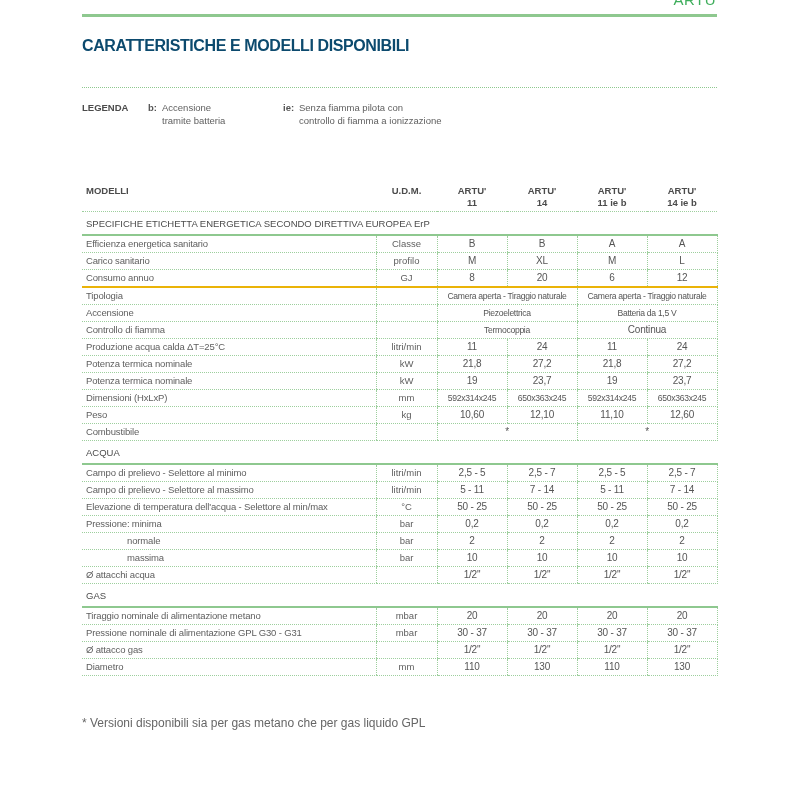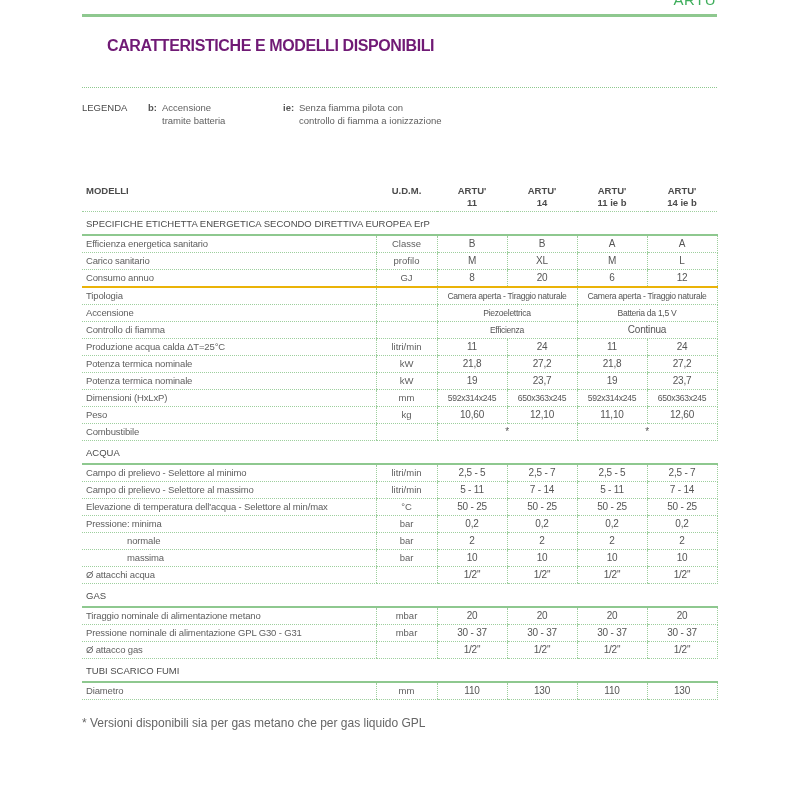--- a/index.html
+++ b/index.html
@@ -3,25 +3,25 @@
 <meta charset="utf-8">
 <style>
   html, body { margin:0; padding:0; background:#ffffff; }
   body { width:800px; height:800px; position:relative; overflow:hidden;
          font-family:"Liberation Sans", sans-serif; color:#5e5e5e; }
   .brand { position:absolute; right:84px; top:-9px; font-size:15px; color:#3fae5c;
            letter-spacing:0.5px; font-family:"Liberation Sans", sans-serif; }
   .top-rule { position:absolute; left:82px; top:14px; width:635px; height:0;
               border-top:3px solid #8ec88f; }
   .page-title { position:absolute; left:82px; top:37px; font-size:16px; font-weight:bold;
-                color:#701a75; letter-spacing:-0.4px; white-space:nowrap;margin-left:25px; }
+                color:#0c4a6e; letter-spacing:-0.4px; white-space:nowrap; }
   .dot-rule { position:absolute; left:82px; top:87px; width:635px; height:0;
               border-top:1px dotted #8ec88f; }
   .legend { position:absolute; left:82px; top:101px; font-size:9.5px; line-height:13px; color:#5e5e5e; }
-  .legend .lg-label { position:absolute; left:0; top:0; font-weight:normal; color:#4b4b4b; white-space:nowrap; }
+  .legend .lg-label { position:absolute; left:0; top:0; font-weight:bold; color:#4b4b4b; white-space:nowrap; }
   .legend .lg-item { position:absolute; top:0; white-space:nowrap; }
   .legend .lg-key { position:absolute; left:0; top:0; font-weight:bold; color:#555; }
   .legend .lg-text { position:absolute; top:0; }
   .legend .lg-text div { white-space:nowrap; }
 
   table.spec { position:absolute; left:82px; top:183px; width:635px; border-collapse:collapse;
                table-layout:fixed; font-size:9.5px; }
   table.spec td { padding:0 4px; white-space:nowrap; overflow:visible; color:#5e5e5e; }
   tr.hdr td { height:26px; vertical-align:top; font-weight:bold; color:#4b4b4b; font-size:9.5px;
               line-height:12px; border-bottom:1px dotted #9dcf9d; padding-top:2px; }
@@ -133,21 +133,21 @@
       </tr>
       <tr class="row">
         <td class="lbl">Accensione</td>
         <td class="u"></td>
         <td class="v small" colspan="2">Piezoelettrica</td>
         <td class="v small last" colspan="2">Batteria da 1,5 V</td>
       </tr>
       <tr class="row">
         <td class="lbl">Controllo di fiamma</td>
         <td class="u"></td>
-        <td class="v small" colspan="2">Efficienza</td>
+        <td class="v small" colspan="2">Termocoppia</td>
         <td class="v last" colspan="2">Continua</td>
       </tr>
       <tr class="row">
         <td class="lbl">Produzione acqua calda ΔT=25°C</td>
         <td class="u">litri/min</td>
         <td class="v" colspan="1">11</td>
         <td class="v" colspan="1">24</td>
         <td class="v" colspan="1">11</td>
         <td class="v last" colspan="1">24</td>
       </tr>
@@ -268,23 +268,20 @@
         <td class="v last" colspan="1">30 - 37</td>
       </tr>
       <tr class="row">
         <td class="lbl">Ø attacco gas</td>
         <td class="u"></td>
         <td class="v" colspan="1">1/2"</td>
         <td class="v" colspan="1">1/2"</td>
         <td class="v" colspan="1">1/2"</td>
         <td class="v last" colspan="1">1/2"</td>
       </tr>
-      <tr class="heading">
-        <td colspan="6">TUBI SCARICO FUMI</td>
-      </tr>
       <tr class="row">
         <td class="lbl">Diametro</td>
         <td class="u">mm</td>
         <td class="v" colspan="1">110</td>
         <td class="v" colspan="1">130</td>
         <td class="v" colspan="1">110</td>
         <td class="v last" colspan="1">130</td>
       </tr>
     </tbody>
 </table>

